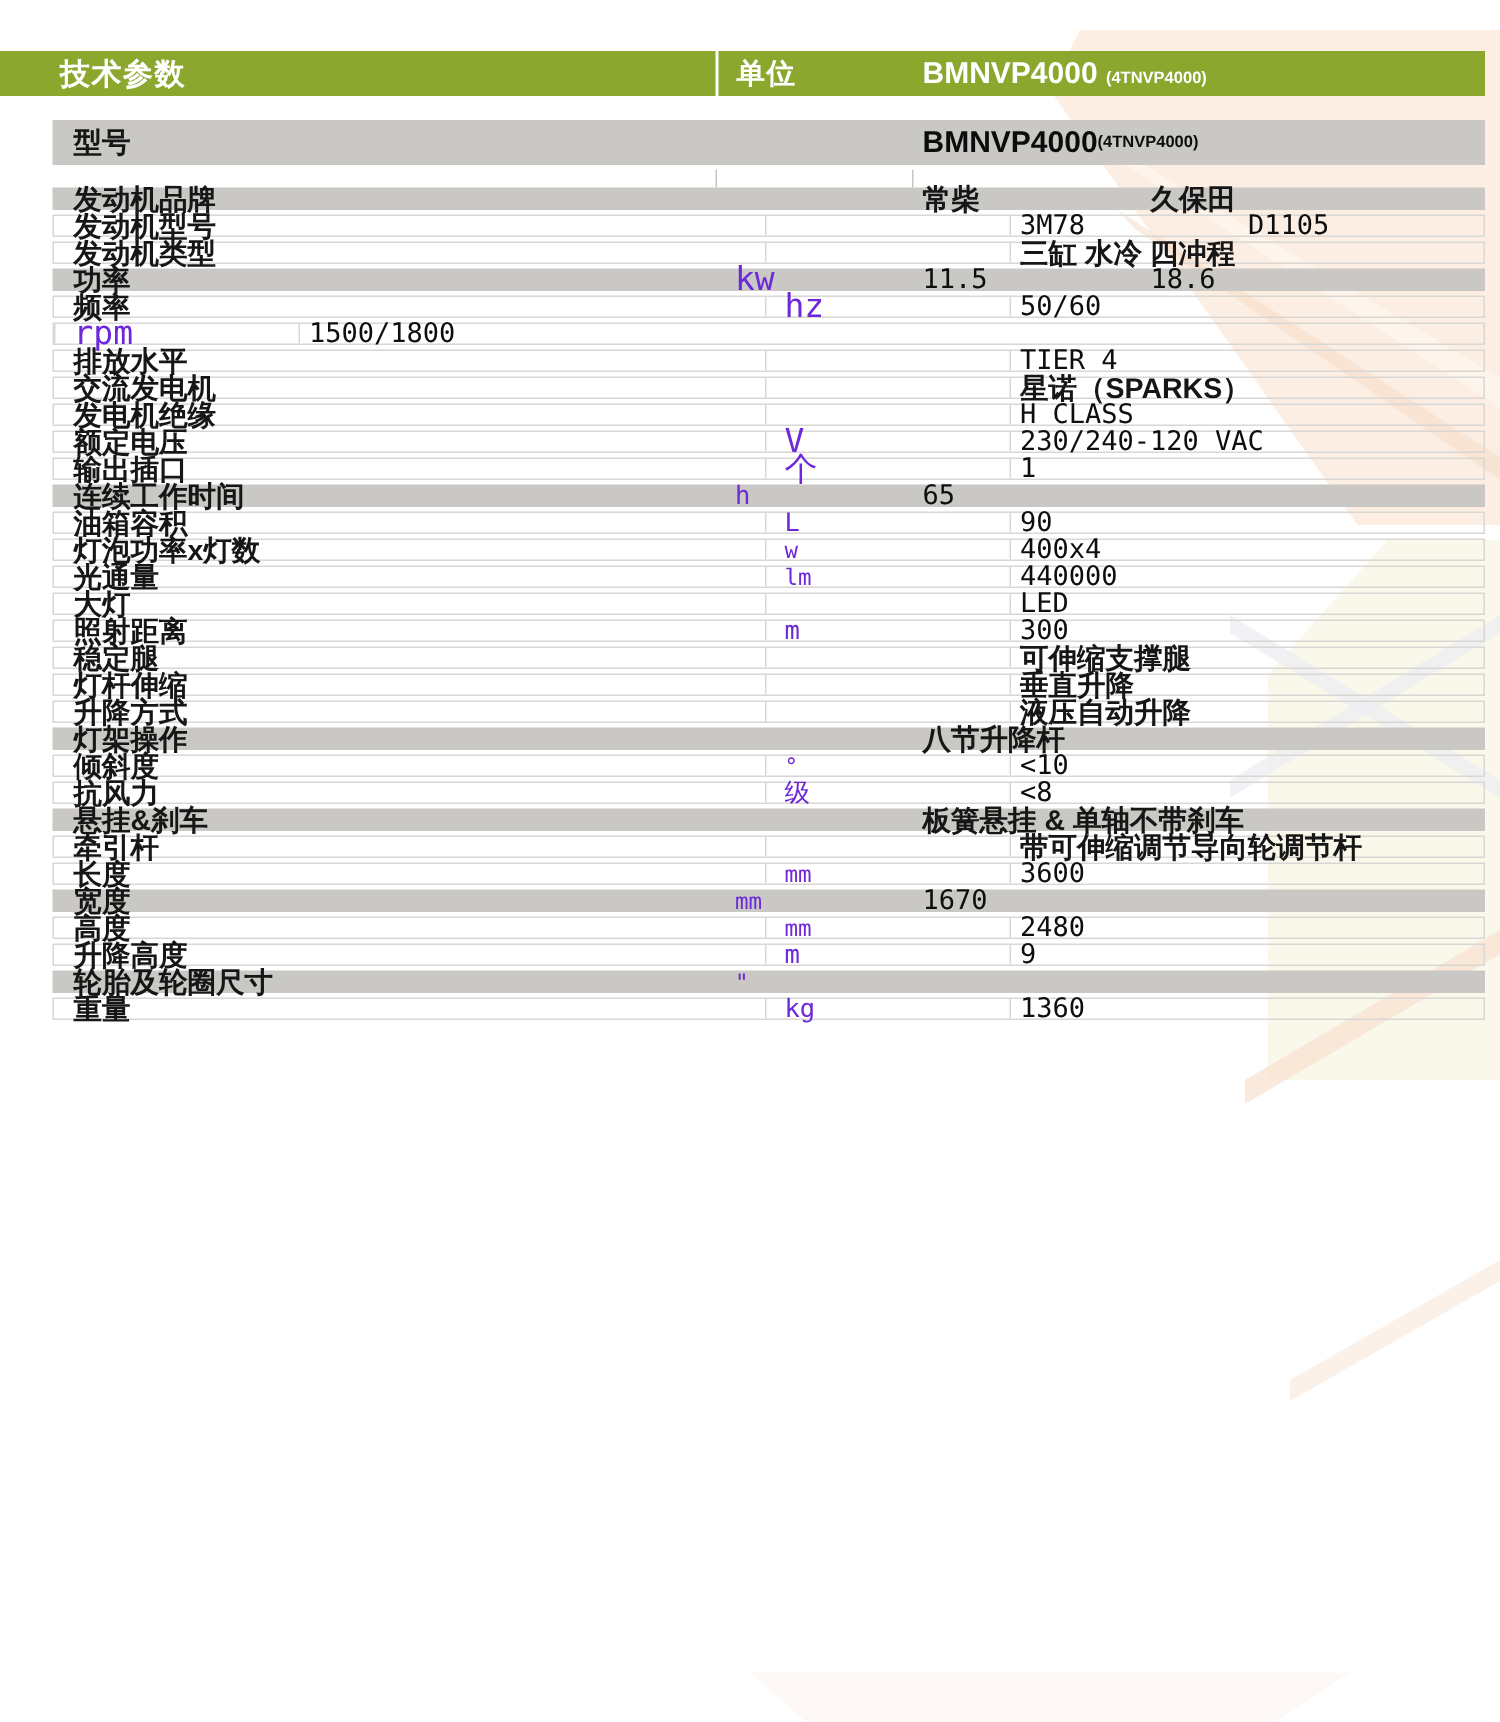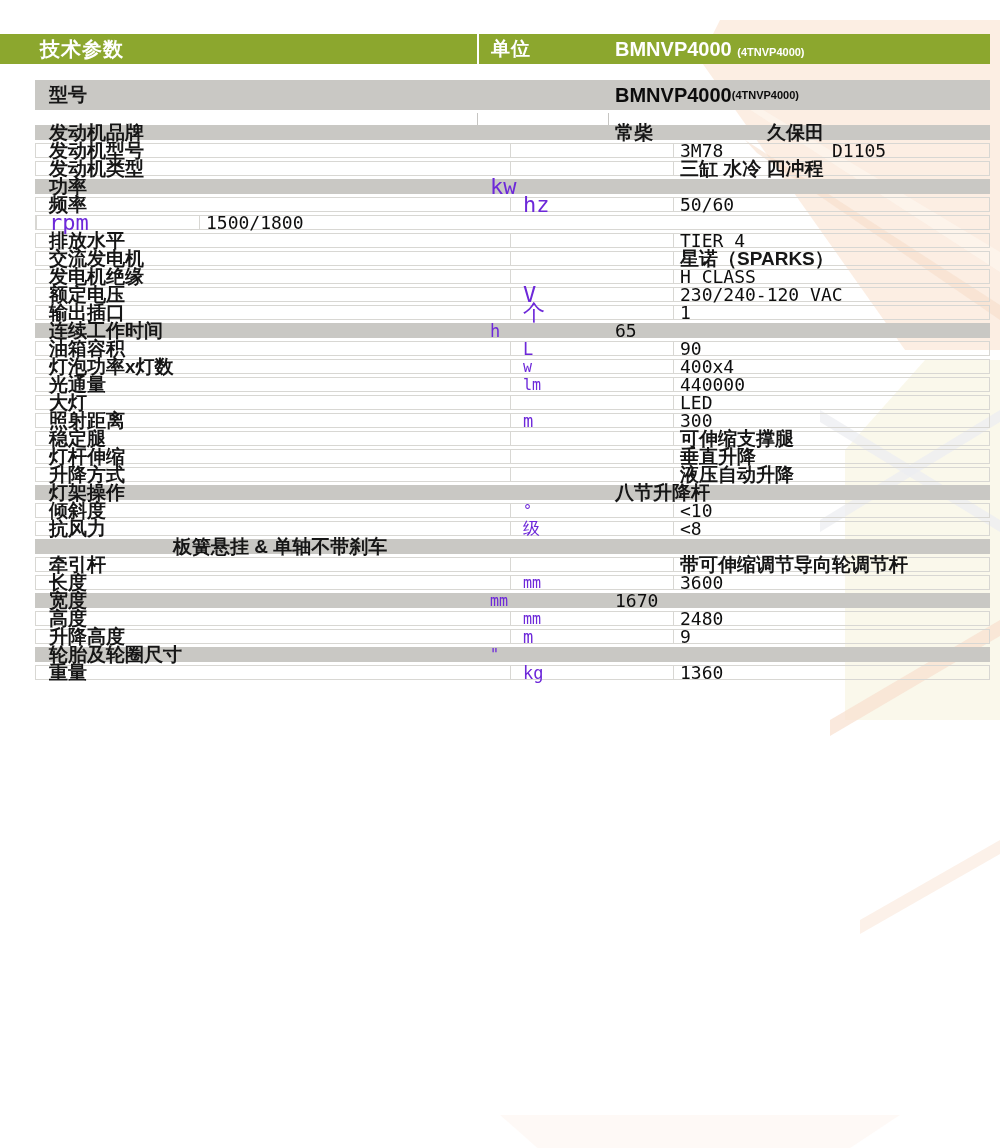--- a/index.html
+++ b/index.html
@@ -127,20 +127,24 @@
           <div class="row white">
             <div class="cell c-label">发动机类型</div>
             <div class="cell c-unit"></div>
             <div class="cell c-value">
               <span class="val cjk">三缸 水冷 四冲程</span>
             </div>
           </div>
           <div class="row gray">
             <div class="cell c-label">功率</div>
             <div class="cell c-unit">kw</div>
+            <div class="cell c-value">
+              <span class="val first">11.5</span>
+              <span class="val">18.6</span>
+            </div>
           </div>
           <div class="row white">
             <div class="cell c-label">频率</div>
             <div class="cell c-unit">hz</div>
             <div class="cell c-value">
               <span class="val">50/60</span>
             </div>
           </div>
           <div class="row white">
             <div class="cell c-unit">rpm</div>
@@ -261,20 +265,21 @@
             </div>
           </div>
           <div class="row white">
             <div class="cell c-label">抗风力</div>
             <div class="cell c-unit">级</div>
             <div class="cell c-value">
               <span class="val">&lt;8</span>
             </div>
           </div>
           <div class="row gray">
+            <div class="cell c-label">悬挂&amp;刹车</div>
             <div class="cell c-unit"></div>
             <div class="cell c-value">
               <span class="val cjk">板簧悬挂 &amp; 单轴不带刹车</span>
             </div>
           </div>
           <div class="row white">
             <div class="cell c-label">牵引杆</div>
             <div class="cell c-unit"></div>
             <div class="cell c-value">
               <span class="val cjk">带可伸缩调节导向轮调节杆</span>

